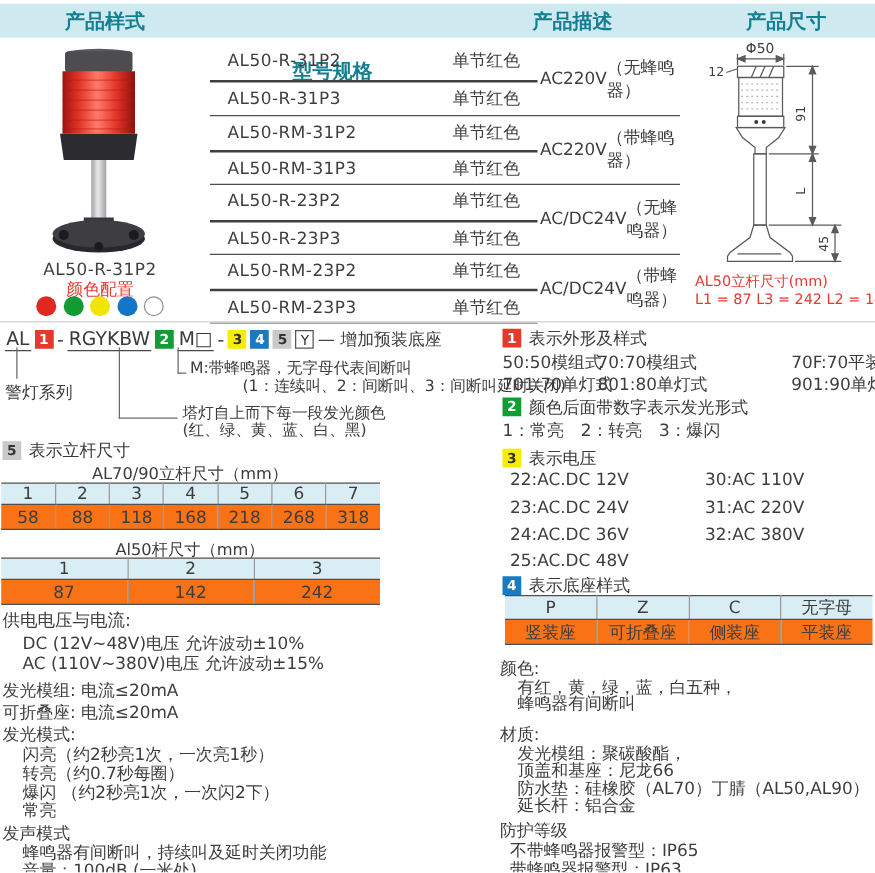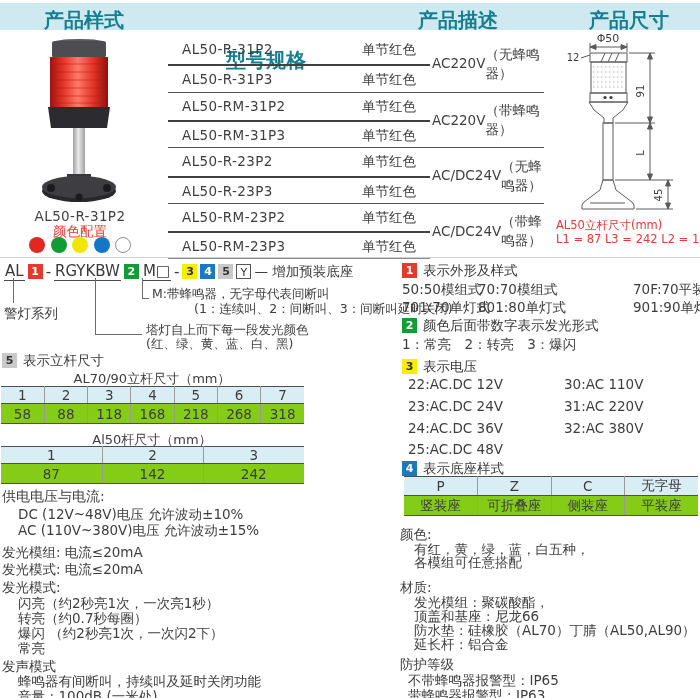--- a/index.html
+++ b/index.html
@@ -3,21 +3,21 @@
 <meta charset="utf-8">
 <style>
   * { margin:0; padding:0; box-sizing:border-box; }
   html,body { background:#fff; }
   #page {
     position:relative; width:700px; height:698px; overflow:hidden;
     background:#ffffff; font-family:"DejaVu Sans", sans-serif; color:#3d3d3d;
   }
   
   .hdr-bar { position:absolute; top:3px; left:0; width:700px; height:27px; background:#cfe9f1; }
-  .hdr-title { position:absolute; top:4px; transform:translateX(-50%); font-size:20px; font-weight:bold; color:#157f91; white-space:nowrap; }
+  .hdr-title { position:absolute; top:4px; transform:translateX(-50%); font-size:16px; font-weight:bold; color:#157f91; white-space:nowrap; }
   
   .mt { position:absolute; left:168px; top:36px; width:376px; }
   .mt-group { position:relative; height:55.5px; }
   .mt-group + .mt-group { border-top:1px solid #4f4f4f; }
   .mt::after { content:""; position:absolute; bottom:-1px; left:0; width:262px; border-top:1px solid #8b8b8b; }
   .mt-row { position:absolute; left:0; width:262px; height:27.75px; }
   .mt-row2 { border-top:2px solid #404040; }
   .mt-model { position:absolute; left:14px; top:0; line-height:27.75px; font-size:13.5px; color:#3e3e3e; letter-spacing:.4px; }
   .mt-color { position:absolute; left:180px; width:82px; top:0; line-height:27.75px; font-size:13.5px; color:#3e3e3e; text-align:center; }
   .mt-desc { position:absolute; right:0; top:0; width:112px; height:55.5px; display:flex; flex-direction:row; align-items:center; justify-content:center; font-size:13.5px; color:#3e3e3e; line-height:1.4; }
@@ -43,21 +43,21 @@
   .txt-sm { font-size:12.5px; color:#3d3d3d; }
   
   .bl { position:absolute; left:0; top:260px; width:398px; height:438px; }
   .code-line { position:absolute; left:4px; top:2px; display:flex; align-items:center; gap:3px; font-size:15px; color:#3a3a3a; }
   .code-ul { border-bottom:1px solid #4a4a4a; padding:0 1px; }
   .cl-v { position:absolute; border-left:1px solid #6b6b6b; }
   .cl-l { position:absolute; border-left:1px solid #6b6b6b; border-bottom:1px solid #6b6b6b; }
   .spec-table { position:absolute; border-collapse:collapse; table-layout:fixed; }
   .spec-table th, .spec-table td { border-top:1px solid #4f4f4f; border-bottom:1px solid #4f4f4f; border-left:1px solid #9a9a9a; border-right:1px solid #9a9a9a; text-align:center; font-weight:normal; font-size:13.5px; color:#3d3d3d; }
   .spec-table th { background:#d9edf4; height:17px; }
-  .spec-table td { height:20px; background:#84cc16; }
+  .spec-table td { height:20px; background:#f97316; }
   .spec-table th:first-child, .spec-table td:first-child { border-left:none; }
   .spec-table th:last-child, .spec-table td:last-child { border-right:none; }
   .tbl-title { position:absolute; width:304px; text-align:center; font-size:13px; color:#3d3d3d; }
   
   .br { position:absolute; left:398px; top:260px; width:302px; height:438px; }
   .sec-hdr { font-size:13.5px; color:#3a3a3a; }
   .sec-hdr .nbox { margin-right:6px; }
 </style>
 </head>
 <body>
@@ -308,21 +308,21 @@
         <td>142</td>
         <td>242</td>
       </tr>
     </tbody>
       </table>
 
     <div class="abs txt" style="left:2px;  top:228px; font-size:14px;">供电电压与电流:</div>
     <div class="abs txt" style="left:18px; top:246px;text-align:right;">DC (12V~48V)电压 允许波动±10%</div>
     <div class="abs txt" style="left:18px; top:262px;">AC (110V~380V)电压 允许波动±15%</div>
     <div class="abs txt" style="left:2px;  top:284px;">发光模组: 电流≤20mA</div>
-    <div class="abs txt" style="left:2px;  top:301px;">发光模式: 电流≤20mA</div>
+    <div class="abs txt" style="left:2px;  top:301px;">可折叠座: 电流≤20mA</div>
 
     <div class="abs txt" style="left:2px;  top:319px;">发光模式:</div>
     <div class="abs txt" style="left:18px; top:335px;">闪亮（约2秒亮1次，一次亮1秒）</div>
     <div class="abs txt" style="left:18px; top:350px;">转亮（约0.7秒每圈）</div>
     <div class="abs txt" style="left:18px; top:365px;">爆闪 （约2秒亮1次，一次闪2下）</div>
     <div class="abs txt" style="left:18px; top:380px;">常亮</div>
 
     <div class="abs txt" style="left:2px;  top:398px;">发声模式</div>
     <div class="abs txt" style="left:18px; top:413px;">蜂鸣器有间断叫，持续叫及延时关闭功能</div>
     <div class="abs txt" style="left:18px; top:428px;">音量：100dB (一米处)</div>
@@ -371,21 +371,21 @@
         <td>竖装座</td>
         <td>可折叠座</td>
         <td>侧装座</td>
         <td>平装座</td>
       </tr>
     </tbody>
       </table>
 
     <div class="abs txt" style="left:2px;  top:266px;">颜色:</div>
     <div class="abs txt" style="left:16px; top:281px;">有红，黄，绿，蓝，白五种，</div>
-    <div class="abs txt" style="left:16px; top:294px;">各模组可任意搭配</div>
+    <div class="abs txt" style="left:16px; top:294px;">蜂鸣器有间断叫</div>
 
     <div class="abs txt" style="left:2px;  top:319px;">材质:</div>
     <div class="abs txt" style="left:16px; top:334px;">发光模组：聚碳酸酯，</div>
     <div class="abs txt" style="left:16px; top:348px;">顶盖和基座：尼龙66</div>
     <div class="abs txt" style="left:16px; top:362px;">防水垫：硅橡胶（AL70）丁腈（AL50,AL90）</div>
     <div class="abs txt" style="left:16px; top:376px;">延长杆：铝合金</div>
 
     <div class="abs txt" style="left:2px;  top:396px;">防护等级</div>
     <div class="abs txt" style="left:10px; top:412px;">不带蜂鸣器报警型：IP65</div>
     <div class="abs txt" style="left:10px; top:427px;">带蜂鸣器报警型：IP63</div>

